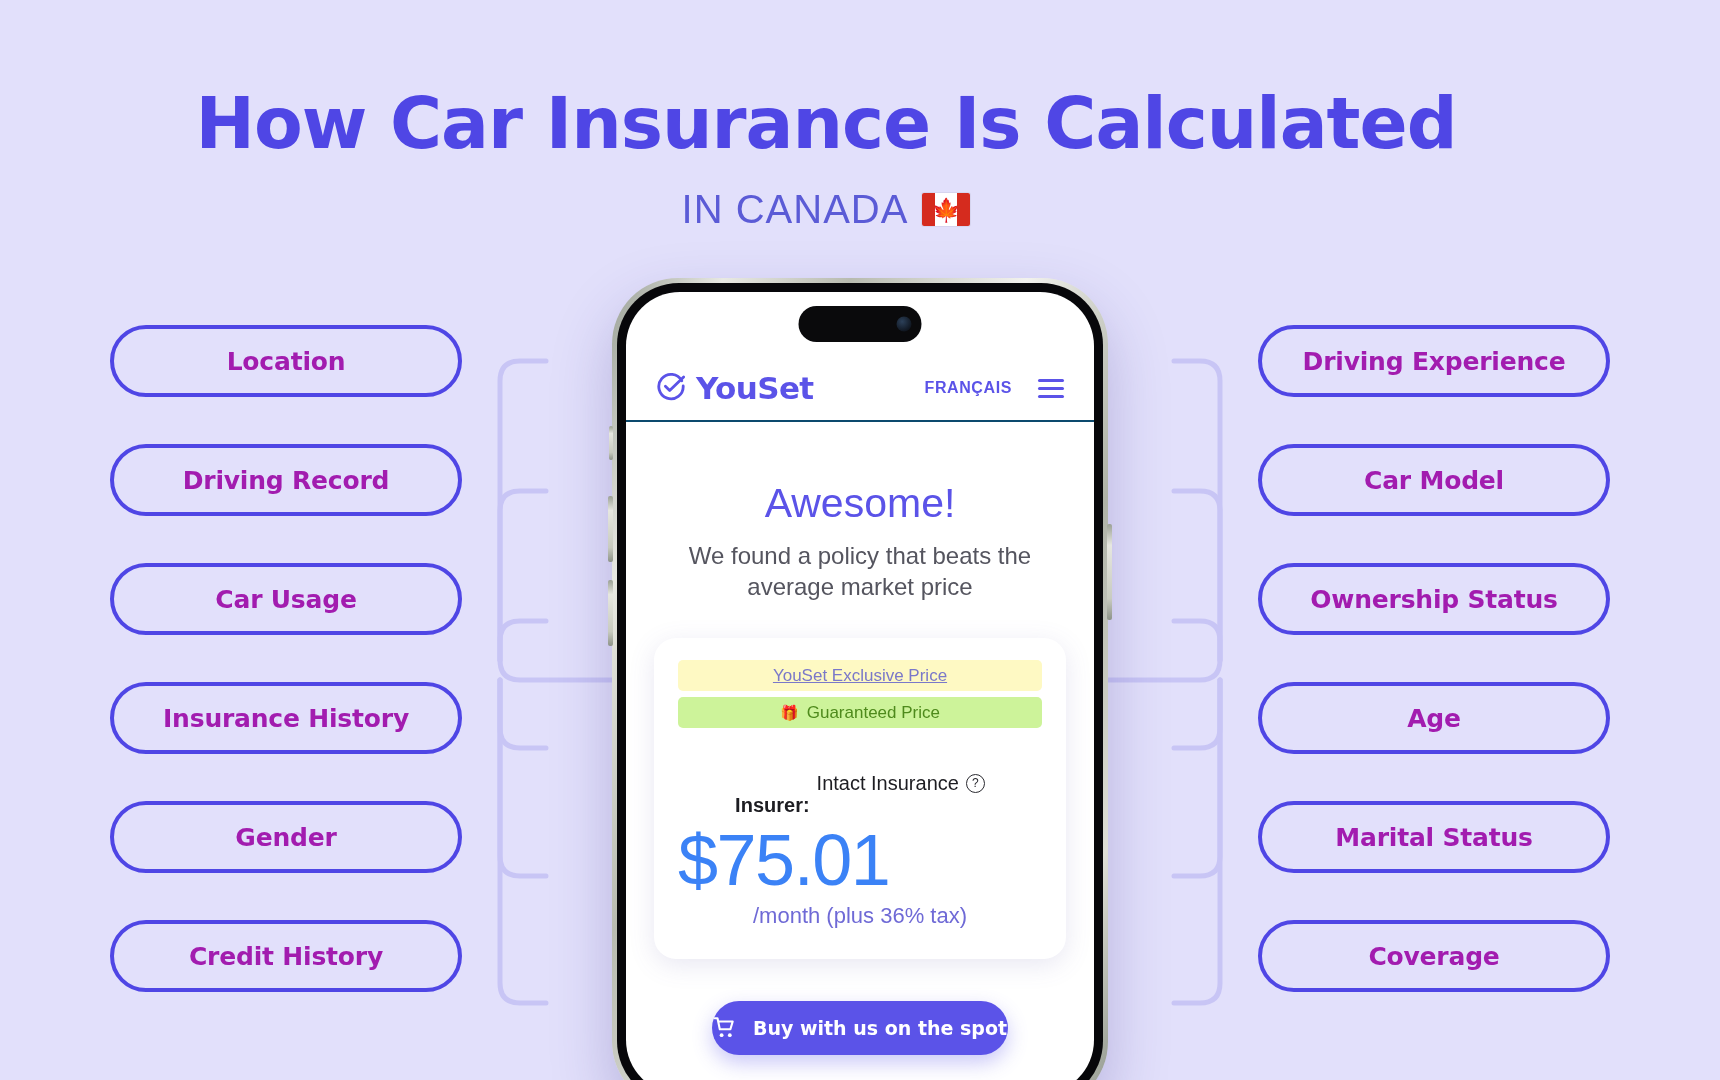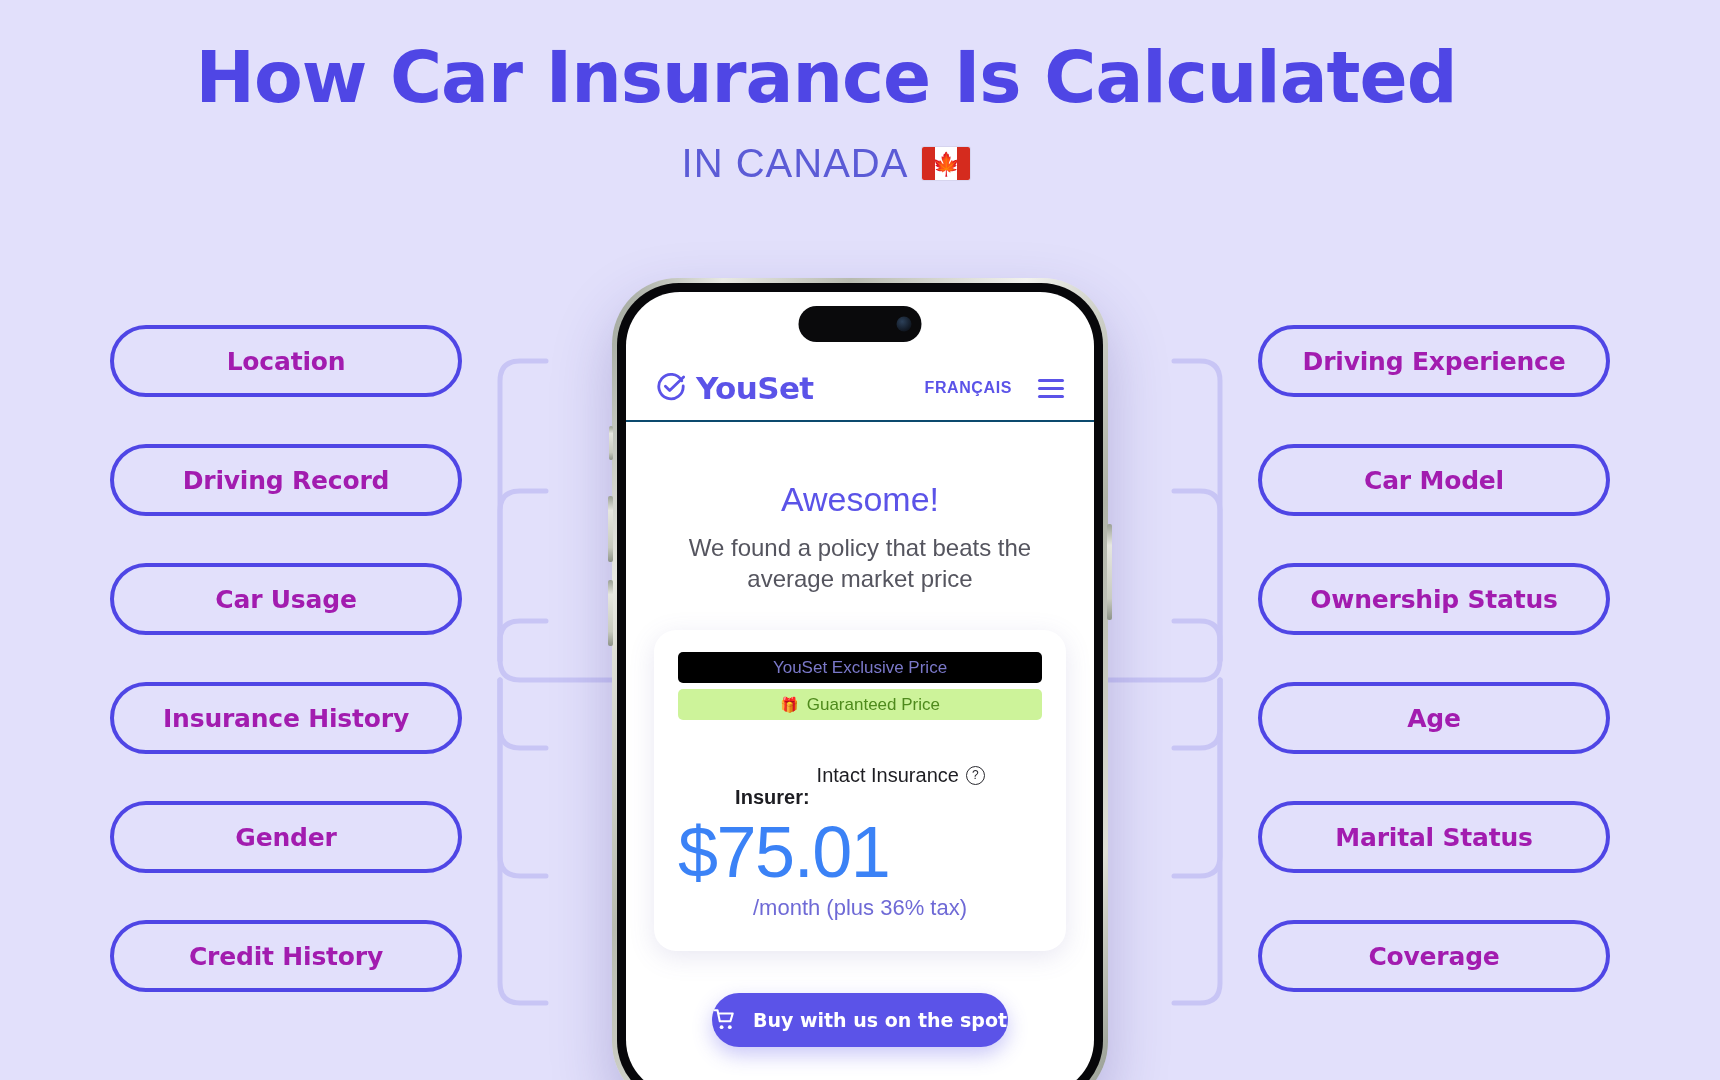--- a/index.html
+++ b/index.html
@@ -11,21 +11,21 @@
     font-family: "Liberation Sans", sans-serif;
     overflow: hidden;
     position: relative;
   }
 
   
   .header {
     position: absolute;
     top: 0; left: 0;
     width: 1652px;
-    padding-top: 42px;
+    padding-top: 88px;
     text-align: center;
   }
   .main-title {
     font-family: "DejaVu Sans", sans-serif;
     font-size: 71px;
     font-weight: 700;
     letter-spacing: -1px;
     color: #4f46e5;
     line-height: 1.0;
   }
@@ -216,21 +216,21 @@
     background: #5b53e8;
   }
 
   
   .app-body { padding: 0 22px; }
 
   .headline {
     text-align: center;
     margin-top: 58px;
     font-family: "Liberation Sans", sans-serif;
-    font-size: 34px;
+    font-size: 41px;
     font-weight: 400;
     color: #5b53e8;
   }
   .subhead {
     text-align: center;
     margin-top: 14px;
     font-family: "Liberation Sans", sans-serif;
     font-size: 24px;
     line-height: 1.28;
     color: #55555f;
@@ -248,22 +248,23 @@
     height: 31px;
     border-radius: 5px;
     display: flex;
     align-items: center;
     justify-content: center;
     gap: 8px;
     font-family: "Liberation Sans", sans-serif;
     font-size: 17px;
   }
   .ribbon-exclusive {
-    background: #000000;
+    background: #fef9c3;
     color: #7a78c9;
+    text-decoration: underline;
   }
   .ribbon-guaranteed {
     background: #cdf39a;
     color: #4e8a1c;
     margin-top: 6px;
   }
   .gift-icon { font-size: 15px; line-height: 1; }
 
   .insurer-row {
     margin-top: 22px;

